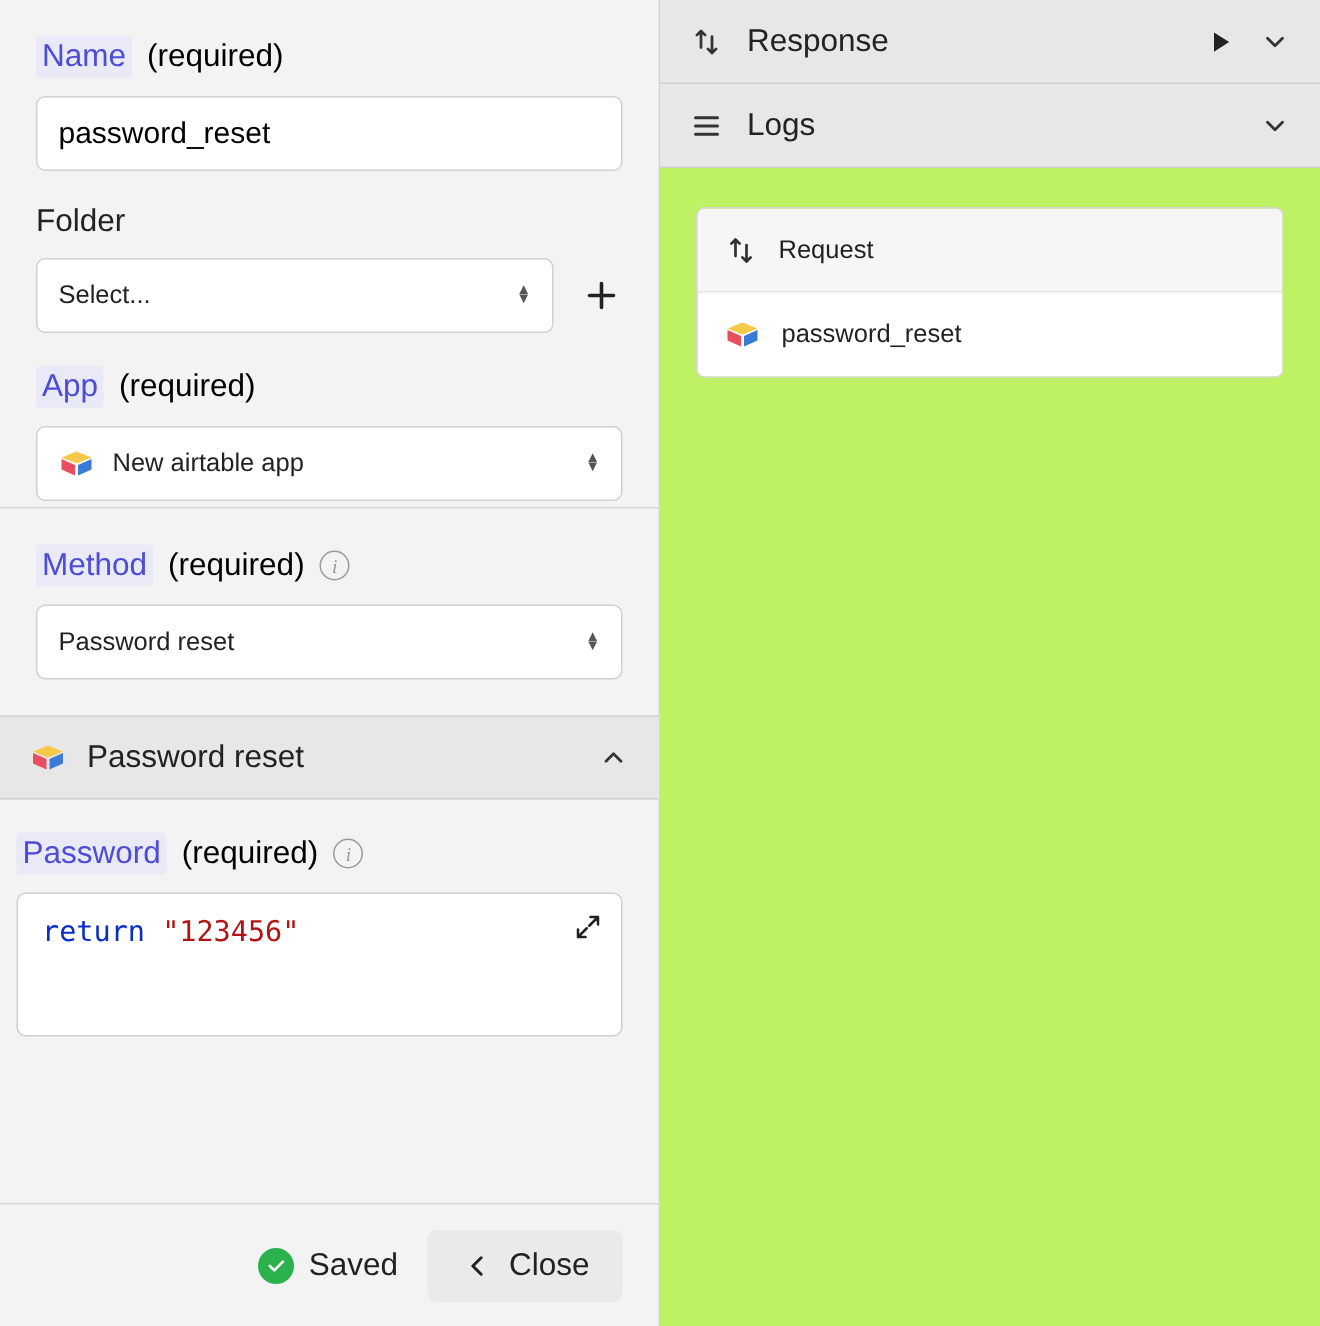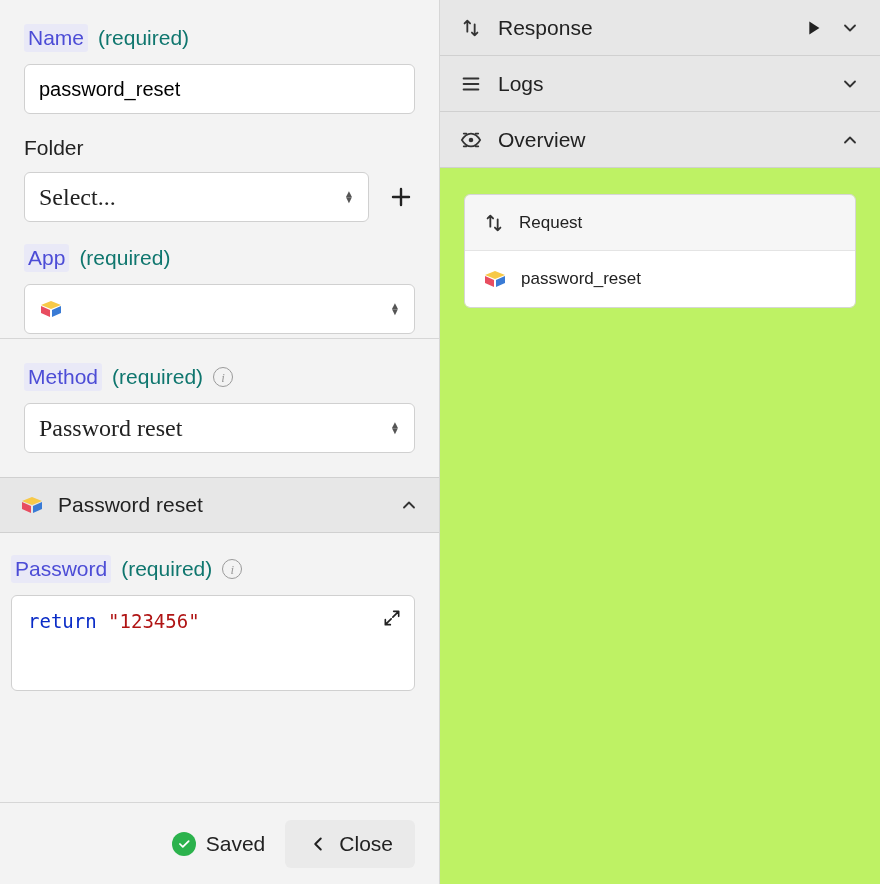--- a/index.html
+++ b/index.html
@@ -8,29 +8,29 @@
 
   
   .left-panel { width: 440px; background: #f3f3f3; border-right: 1px solid #d6d6d6; display: flex; flex-direction: column; }
   .section { padding: 24px 24px 20px 24px; border-bottom: 1px solid #d6d6d6; }
   .section.no-border { border-bottom: none; }
 
   .field { margin-bottom: 22px; }
   .field:last-child { margin-bottom: 0; }
   .field-label { display: flex; align-items: center; gap: 10px; margin-bottom: 12px; font-size: 21px; }
   .field-label .highlight { background: #e9e9f7; color: #4c4cd6; padding: 2px 4px; border-radius: 3px; font-weight: 500; }
-  .field-label .hint { color: #0f766e; }
+  .field-label .hint { color: #000000; }
   .field-label .plain { color: #222; }
   .info-icon { width: 20px; height: 20px; border: 1.6px solid #9a9a9a; border-radius: 50%; display: inline-flex; align-items: center; justify-content: center; font-size: 13px; color: #9a9a9a; font-style: italic; font-family: serif; line-height:1; }
 
   .text-input { width: 100%; height: 50px; border: 1px solid #d0d0d0; border-radius: 6px; background: #fff; padding: 0 14px; font-size: 20px; outline: none; }
 
   .select-row { display: flex; align-items: center; gap: 18px; }
   .select { flex: 1; height: 50px; border: 1px solid #d0d0d0; border-radius: 6px; background: #fff; padding: 0 14px; display: flex; align-items: center; justify-content: space-between; cursor: pointer; }
-  .select .value { display: flex; align-items: center; gap: 12px; font-size: 24px; font-family: Liberation Serif, serif; }
+  .select .value { display: flex; align-items: center; gap: 12px; font-size: 17px; }
   .updown { display: flex; flex-direction: column; line-height: 6px; font-size: 10px; color: #555; }
   .plus-btn { width: 28px; height: 28px; display: flex; align-items: center; justify-content: center; cursor: pointer; }
   .plus-btn svg { width: 24px; height: 24px; }
 
   
   .subheader { height: 56px; background: #e7e7e7; border-top: 1px solid #d0d0d0; border-bottom: 1px solid #d0d0d0; display: flex; align-items: center; padding: 0 20px; gap: 14px; font-size: 21px; font-weight: 500; }
   .subheader .spacer { flex: 1; }
   .chevron { width: 20px; height: 20px; }
 
   
@@ -101,20 +101,21 @@
         <span class="highlight">App</span>
         <span class="hint">(required)</span>
       </div>
       <div class="select">
         <span class="value">
           <svg class="airtable-icon" viewBox="0 0 24 24">
             <path d="M2 8 L12 4 L22 8 L12 12 Z" fill="#f7c948"></path>
             <path d="M2 9 L11 13 L11 20 L2 16 Z" fill="#e84d60"></path>
             <path d="M13 13 L22 9 L22 16 L13 20 Z" fill="#3a7bd5"></path>
           </svg>
+          <span>New airtable app</span>
         </span>
         <span class="updown">
             <span>▲</span>
             <span>▼</span>
           </span>
       </div>
     </div>
   </div>
 
   <div class="section" style="border-top:1px solid #d6d6d6; border-bottom:none; padding-top:24px; padding-bottom:24px;">
@@ -204,32 +205,20 @@
     <svg class="small-ic" viewBox="0 0 24 24">
         <path d="M4 6h16M4 12h16M4 18h16" stroke="#333" stroke-width="2.2" stroke-linecap="round"></path>
       </svg>
     <span>Logs</span>
     <span class="spacer"></span>
     <svg class="chevron" viewBox="0 0 24 24">
         <path d="M6 9l6 6 6-6" stroke="#333" stroke-width="2.2" fill="none" stroke-linecap="round" stroke-linejoin="round"></path>
       </svg>
   </div>
 
-  <div class="acc-row">
-    <svg class="small-ic" viewBox="0 0 24 24">
-      <path d="M2 12c3-5 7-7 10-7s7 2 10 7c-3 5-7 7-10 7s-7-2-10-7z" stroke="#333" stroke-width="1.8" fill="none"></path>
-      <circle cx="12" cy="12" r="2.5" fill="#333"></circle>
-      <path d="M4 5h3M4 19h3M20 5h-3M20 19h-3" stroke="#333" stroke-width="1.8" stroke-linecap="round"></path>
-    </svg>
-    <span>Overview</span>
-    <span class="spacer"></span>
-    <svg class="chevron" viewBox="0 0 24 24">
-        <path d="M6 15l6-6 6 6" stroke="#333" stroke-width="2.2" fill="none" stroke-linecap="round" stroke-linejoin="round"></path>
-      </svg>
-  </div>
 
   <div class="acc-body">
     <div class="list-box">
       <div class="list-item">
         <svg class="small-ic" viewBox="0 0 24 24">
             <path d="M8 4v12M8 4l-3 3M8 4l3 3 M16 20V8M16 20l-3-3M16 20l3-3" stroke="#333" stroke-width="2" fill="none" stroke-linecap="round" stroke-linejoin="round"></path>
           </svg>
         <span>Request</span>
       </div>
       <div class="list-item">

